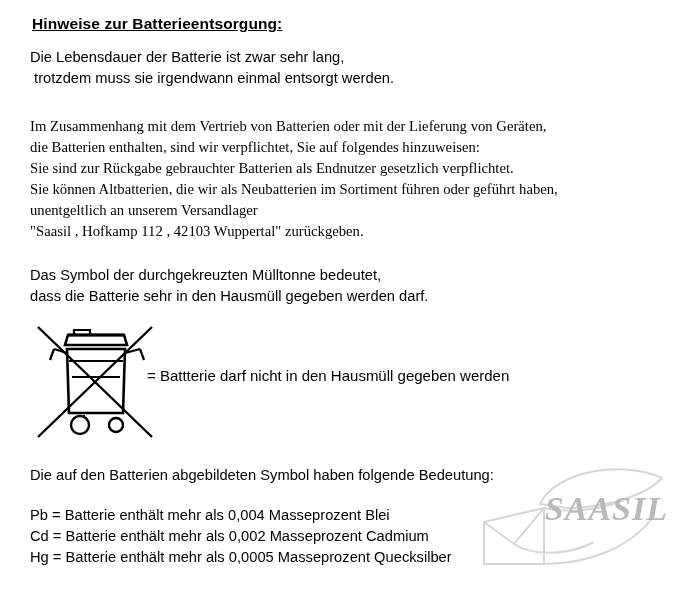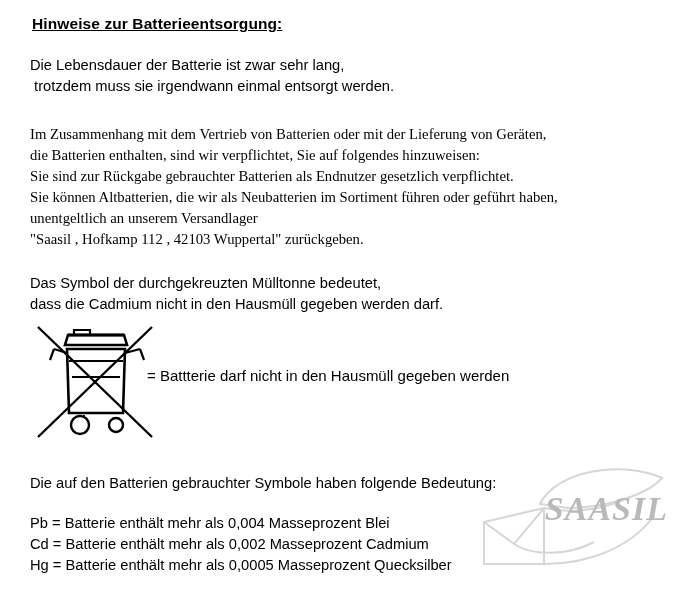--- a/index.html
+++ b/index.html
@@ -30,21 +30,20 @@
     font-weight: bold;
     text-decoration: underline;
     letter-spacing: 0.1px;
   }
   .para {
     position: absolute;
     left: 30px;
     font-size: 14.7px;
     line-height: 21px;
     white-space: pre;
-    margin-top: 8px;
   }
   .p1 { top: 47px; }
   .p2 { top: 116px; font-family: Liberation Serif, serif; }
   .p3 { top: 265px; }
   .p4 { top: 465px; }
   .p5 { top: 505px; }
 
   .bin-area {
     position: absolute;
     left: 28px;
@@ -94,21 +93,21 @@
  trotzdem muss sie irgendwann einmal entsorgt werden.</div>
 
   <div class="para p2">Im Zusammenhang mit dem Vertrieb von Batterien oder mit der Lieferung von Geräten,
 die Batterien enthalten, sind wir verpflichtet, Sie auf folgendes hinzuweisen:
 Sie sind zur Rückgabe gebrauchter Batterien als Endnutzer gesetzlich verpflichtet.
 Sie können Altbatterien, die wir als Neubatterien im Sortiment führen oder geführt haben,
 unentgeltlich an unserem Versandlager
 "Saasil , Hofkamp 112 , 42103 Wuppertal" zurückgeben.</div>
 
   <div class="para p3">Das Symbol der durchgekreuzten Mülltonne bedeutet,
-dass die Cadmium nicht in den Hausmüll gegeben werden darf.</div>
+dass die Batterie sehr in den Hausmüll gegeben werden darf.</div>
 
   <div class="bin-area">
     <svg width="130" height="140" viewBox="0 0 130 140" xmlns="http://www.w3.org/2000/svg">
       <g fill="none" stroke="#000000" stroke-width="2.2">
 
         <path d="M40 30 L96 30" stroke-width="3"></path>
         <path d="M46 30 L46 25 L62 25 L62 30" stroke-width="2.2"></path>
         <path d="M40 30 L37 40 L99 40 L96 30 Z" stroke-width="2.6"></path>
 
         <path d="M39 44 L41 108 L95 108 L97 44 Z" stroke-width="2.6"></path>
@@ -126,21 +125,21 @@
         <path d="M56 110 L56 112" stroke-width="2"></path>
 
         <path d="M10 22 L124 132" stroke-width="2.4"></path>
         <path d="M124 22 L10 132" stroke-width="2.4"></path>
       </g>
     </svg>
   </div>
 
   <div class="bin-caption">= Battterie darf nicht in den Hausmüll gegeben werden</div>
 
-  <div class="para p4">Die auf den Batterien gebrauchter Symbole haben folgende Bedeutung:</div>
+  <div class="para p4">Die auf den Batterien abgebildeten Symbol haben folgende Bedeutung:</div>
 
   <div class="para p5">Pb = Batterie enthält mehr als 0,004 Masseprozent Blei
 Cd = Batterie enthält mehr als 0,002 Masseprozent Cadmium
 Hg = Batterie enthält mehr als 0,0005 Masseprozent Quecksilber</div>
 
   <div class="logo">
     <svg width="230" height="120" viewBox="0 0 230 120" xmlns="http://www.w3.org/2000/svg">
       <g fill="none" stroke="#b5b5b5" stroke-width="2">
         <path d="M92 52 C108 18, 176 8, 214 26 C196 46, 150 56, 120 56 Z"></path>
         <path d="M36 70 L96 56 L96 112 L36 112 Z"></path>

